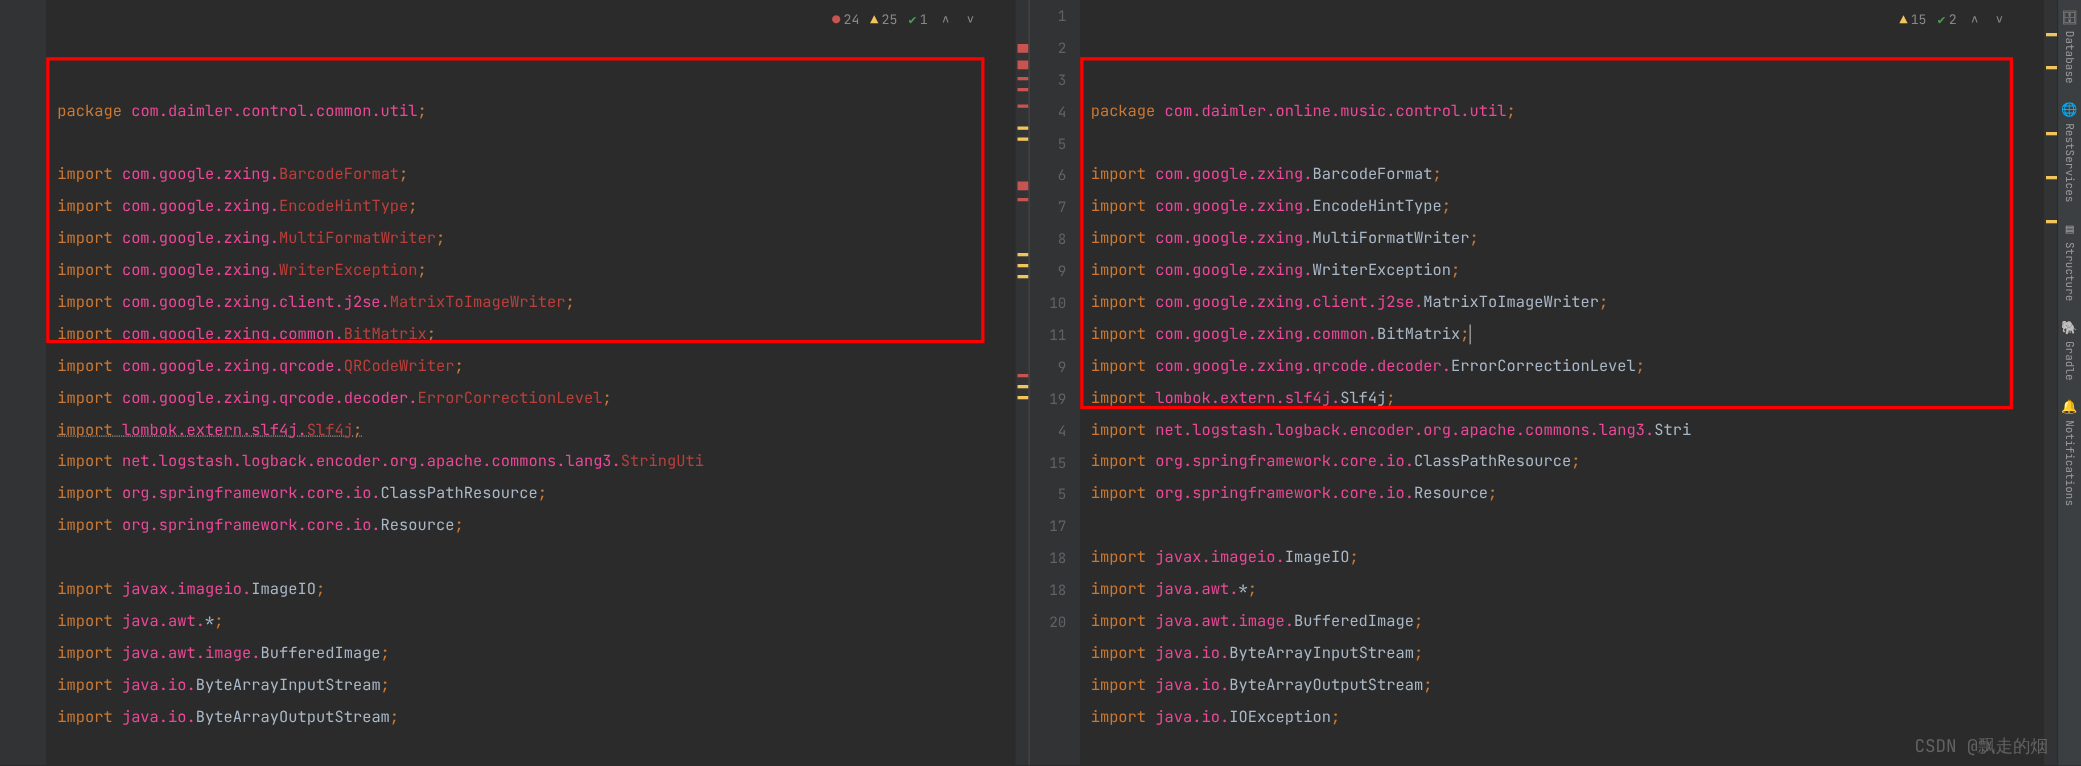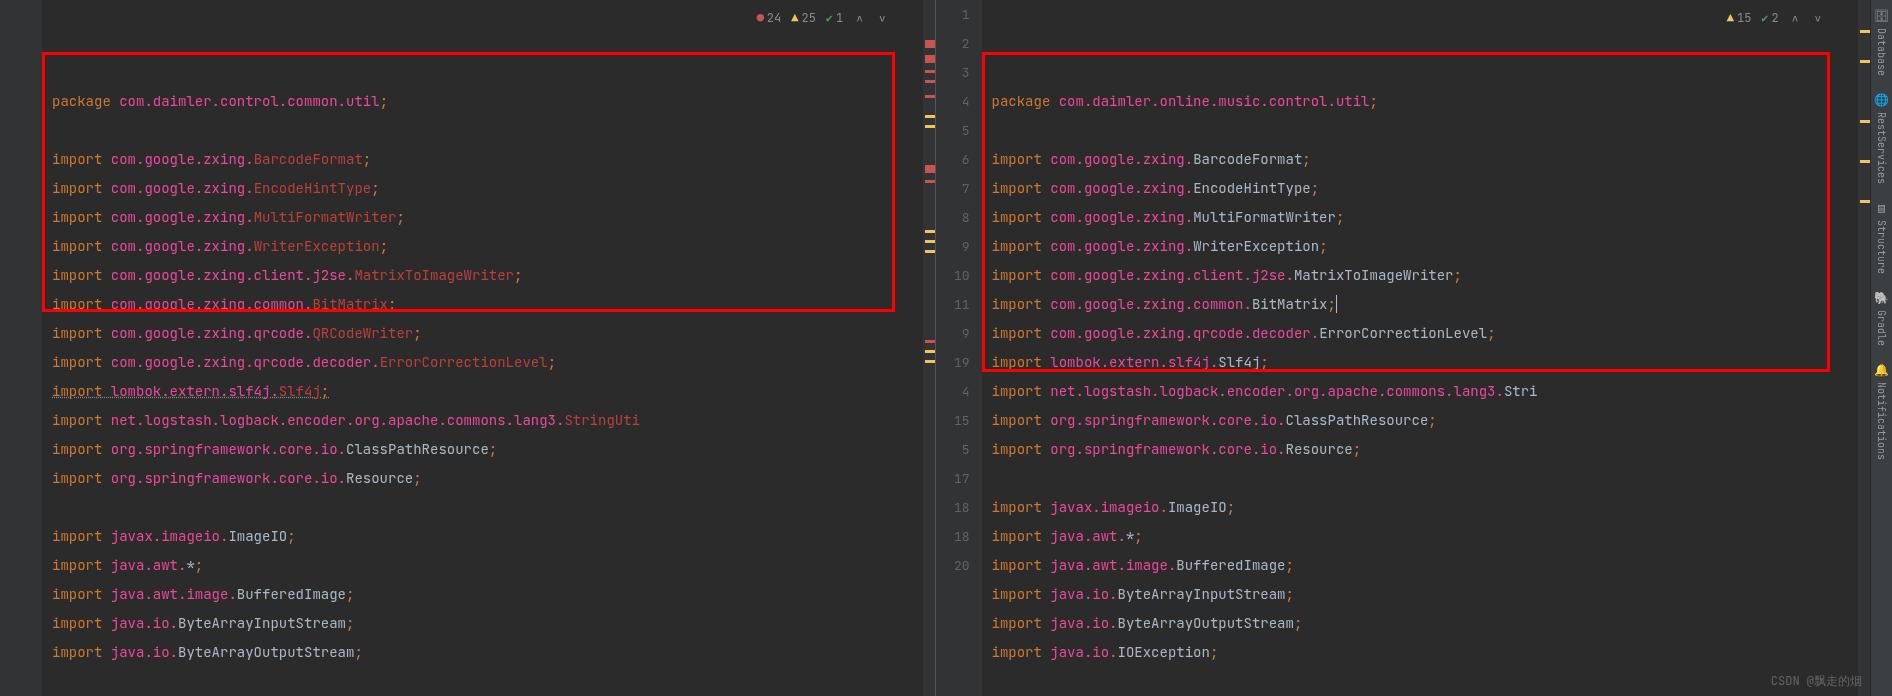--- a/index.html
+++ b/index.html
@@ -122,21 +122,21 @@
     gap: 4px;
   }
   .tool-strip .tool-icon {
     writing-mode: horizontal-tb;
     font-size: 12px;
   }
   .watermark {
     position: absolute;
     bottom: 6px;
     right: 30px;
-    font-size: 12px;
+    font-size: 16px;
     color: rgba(200,200,200,0.35);
     z-index: 20;
   }
 </style>
 </head>
 <body>
 
 <div class="editor-pane left">
   <div class="code-area">
     <div class="gutter narrow" id="left-gutter">

